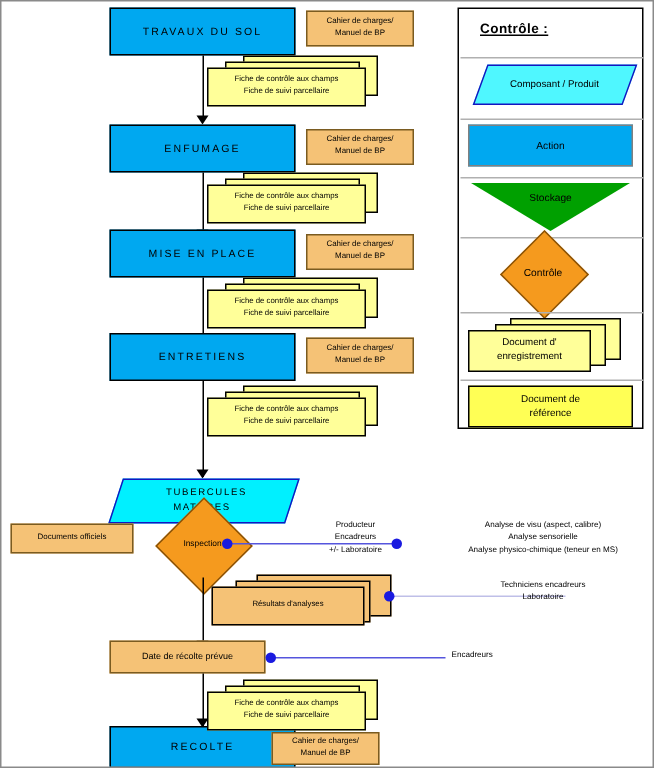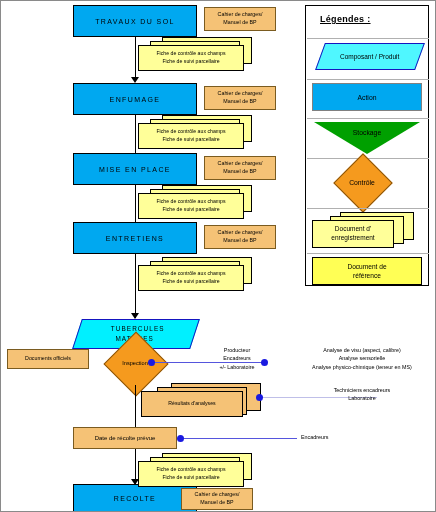--- a/index.html
+++ b/index.html
@@ -221,21 +221,21 @@
     </div>
   </div>
 
   <div class="node action" style="left:72px;top:483px;width:124px;height:28px;">RECOLTE</div>
   <div class="node refdoc" style="left:180px;top:487px;width:72px;height:22px;flex-direction:column;">
     <span>Cahier de charges/</span>
     <span>Manuel de BP</span>
   </div>
 
   <div id="legend">
-    <div id="legend-title">Légendes :</div>
+    <div id="legend-title">Contrôle :</div>
 
     <div class="lg-sep" style="top:32px;"></div>
 
     <div class="lg-item lg-comp" style="left:14px;top:37px;width:100px;height:27px;">
       <span>Composant / Produit</span>
     </div>
 
     <div class="lg-sep" style="top:73px;"></div>
 
     <div class="lg-item lg-action" style="left:6px;top:77px;width:110px;height:28px;">

